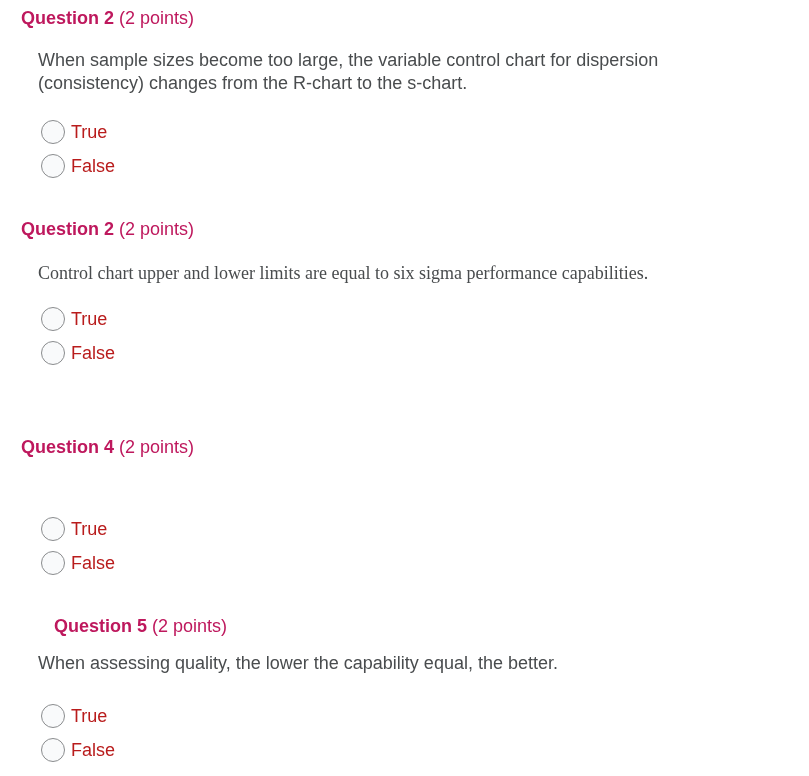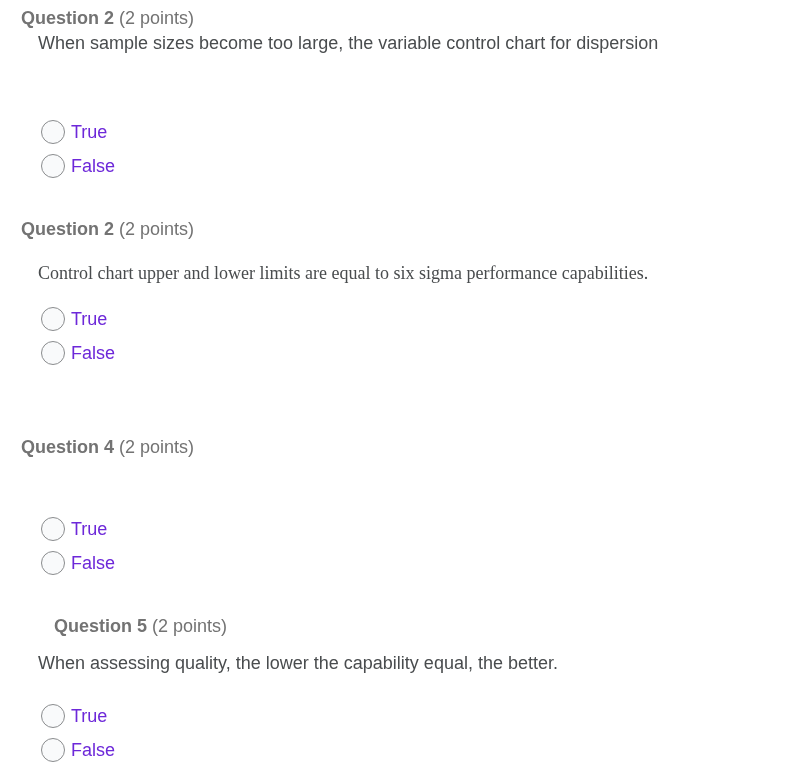--- a/index.html
+++ b/index.html
@@ -1,34 +1,35 @@
 <!DOCTYPE html>
 <html><head>
 <meta charset="utf-8">
 <style>
   html, body { margin: 0; padding: 0; background: #ffffff; }
   body { width: 809px; height: 776px; overflow: hidden; font-family: "Liberation Sans", "DejaVu Sans", sans-serif; color: #494c4e; }
   .question { position: absolute; left: 0; width: 809px; }
-  .q-title { position: absolute; left: 21px; font-size: 18px; color: #737373; white-space: nowrap; }
+  .q-title { position: absolute; left: 21px; font-size: 18px; color: #be185d; white-space: nowrap; }
   .q-title .q-num { font-weight: bold; }
   .q-text { position: absolute; left: 38px; width: 720px; font-size: 18px; line-height: 23px; color: #494c4e; }
   .option { position: absolute; left: 41px; height: 26px; display: flex; align-items: center; cursor: pointer; }
   .radio { width: 24px; height: 24px; border-radius: 50%; border: 1px solid #8a8c8e; background: #f9fafb; box-sizing: border-box; margin-right: 6px; }
-  .opt-label { font-size: 18px; color: #6d28d9; }
+  .opt-label { font-size: 18px; color: #b91c1c; }
 </style>
 </head>
 <body>
 
 <div class="question" style="top:0;">
   <div class="q-title" style="top:8px;">
     <span class="q-num">Question 2</span>
     <span>(2 points)</span>
   </div>
-  <div class="q-text" style="top:32px;">
+  <div class="q-text" style="top:49px;">
     <div>When sample sizes become too large, the variable control chart for dispersion</div>
+    <div>(consistency) changes from the R-chart to the s-chart.</div>
   </div>
   <div class="option" style="top:119px;">
     <span class="radio"></span>
     <span class="opt-label">True</span>
   </div>
   <div class="option" style="top:153px;">
     <span class="radio"></span>
     <span class="opt-label">False</span>
   </div>
 </div>

